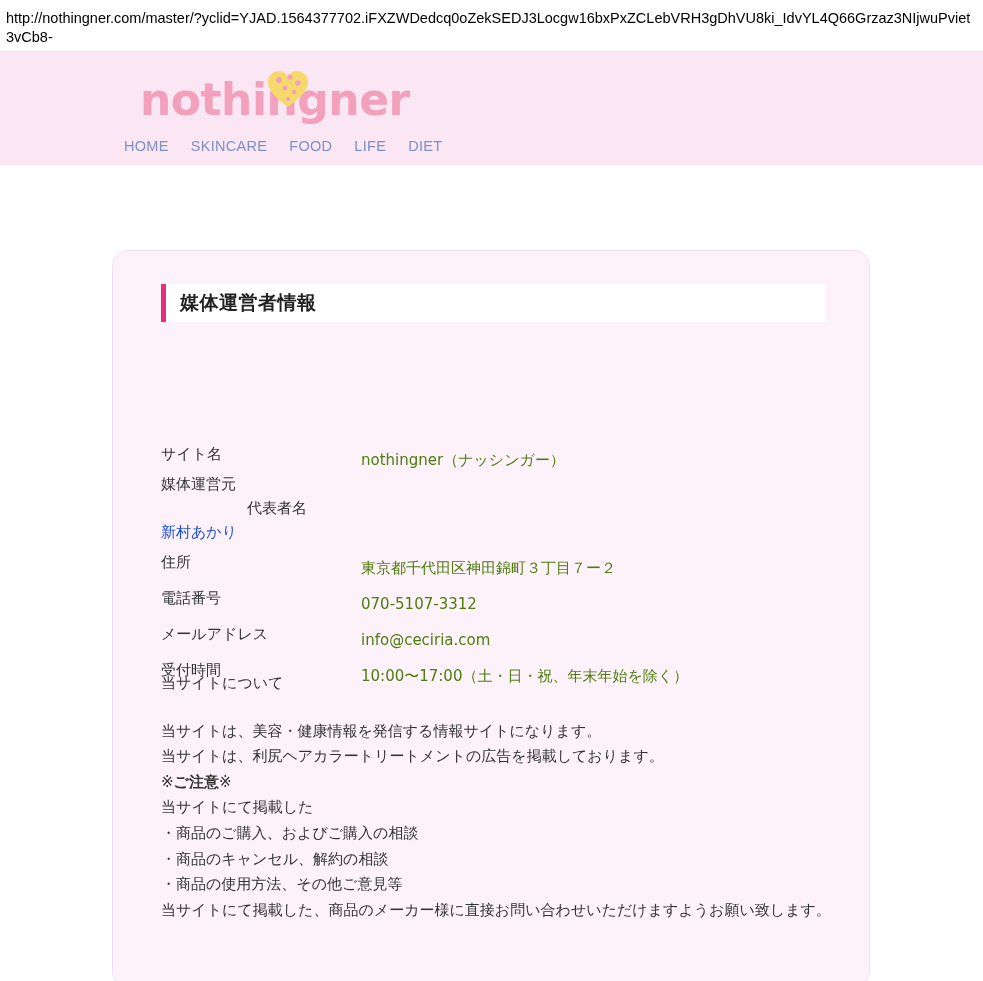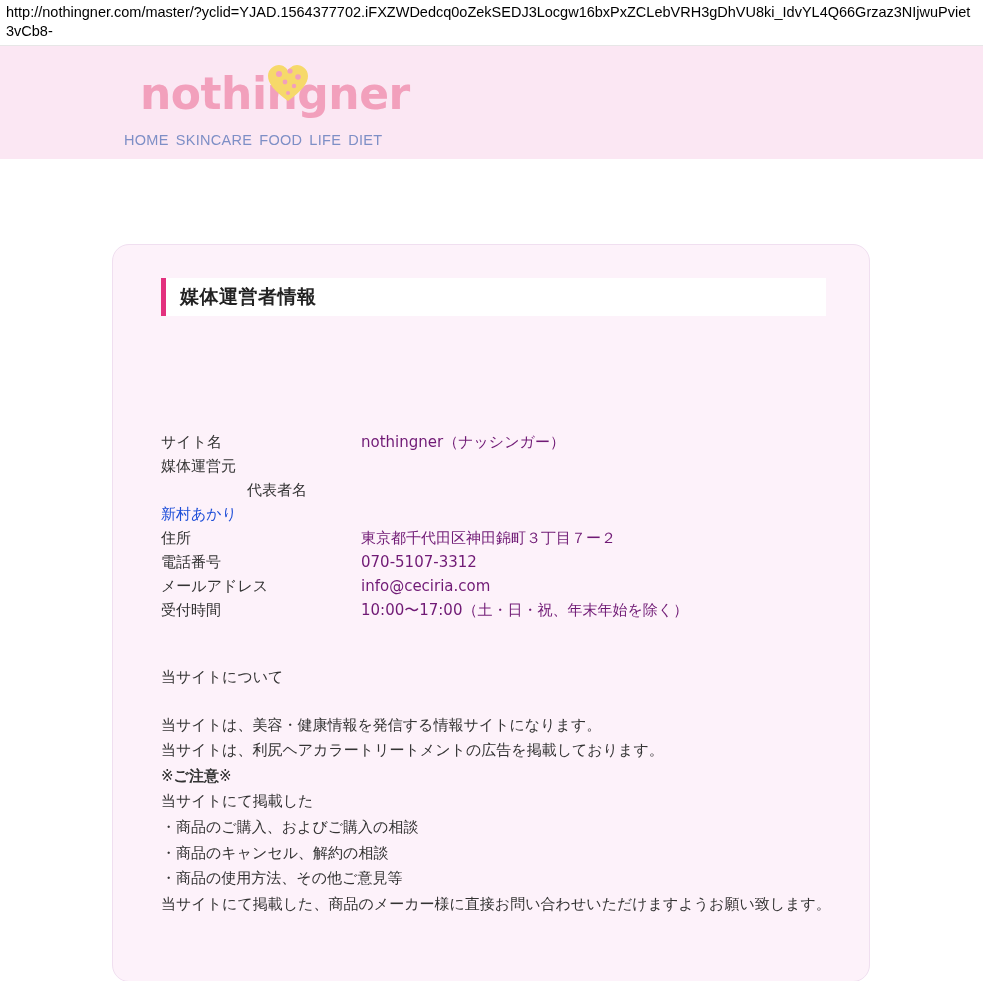--- a/index.html
+++ b/index.html
@@ -12,21 +12,21 @@
     background: #ffffff;
     font-family: "Liberation Sans", sans-serif;
     overflow: hidden;
   }
 
   
   .urlbar {
     box-sizing: border-box;
     width: 983px;
     min-height: 40px;
-    padding: 3px 6px 4px 6px;
+    padding: 9px 6px 4px 6px;
     font-family: "Liberation Sans", sans-serif;
     font-size: 14.5px;
     line-height: 19px;
     color: #000000;
     word-break: break-all;
     background: #ffffff;
     border-bottom: 1px solid #e7e7e7;
   }
 
   
@@ -57,21 +57,21 @@
     left: 126px;
     top: 1px;
     width: 44px;
     height: 40px;
   }
   .nav {
     position: absolute;
     left: 124px;
     top: 86px;
     display: flex;
-    gap: 7px;
+    gap: 22px;
     align-items: center;
   }
   .nav a {
     font-family: "Liberation Sans", sans-serif;
     font-size: 14.5px;
     color: #7e8fc6;
     text-decoration: none;
     letter-spacing: 0.3px;
   }
 
@@ -128,21 +128,22 @@
     min-height: 24px;
     line-height: 24px;
   }
   .info-label {
     width: 200px;
     flex: 0 0 200px;
     color: #333333;
   }
   .info-value {
     flex: 1 1 auto;
-    color: #701a75;
+    color: #4d7c0f;
+    margin-top: 12px;
   }
   .info-subvalue {
     margin-left: 86px;
     line-height: 24px;
     color: #333333;
   }
   .rep-name {
     line-height: 24px;
     color: #1d4ed8;
   }

